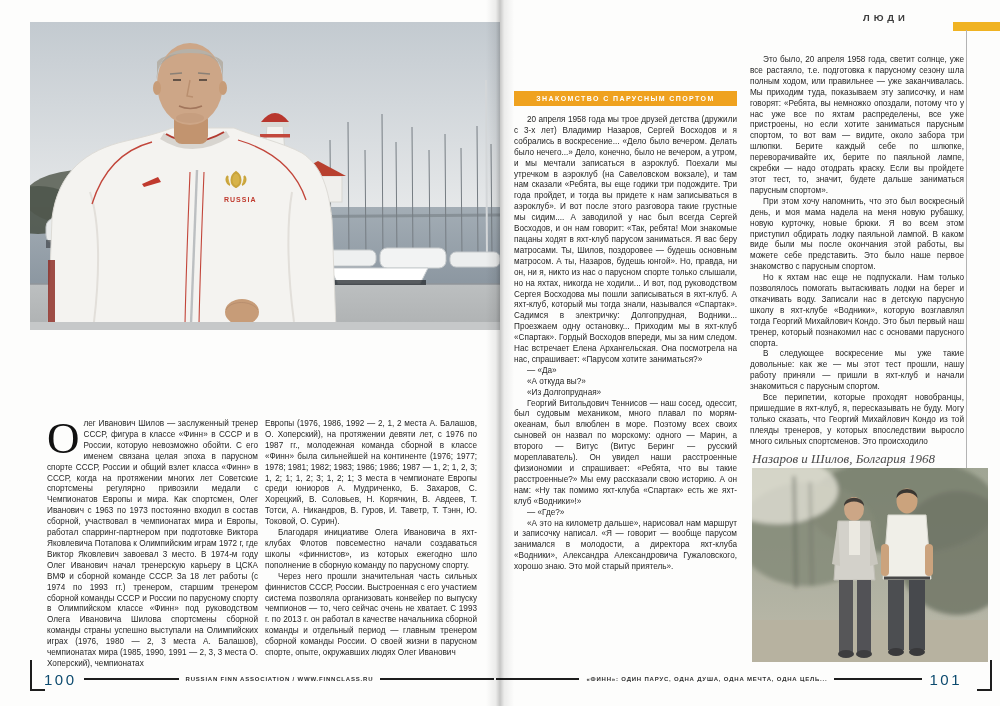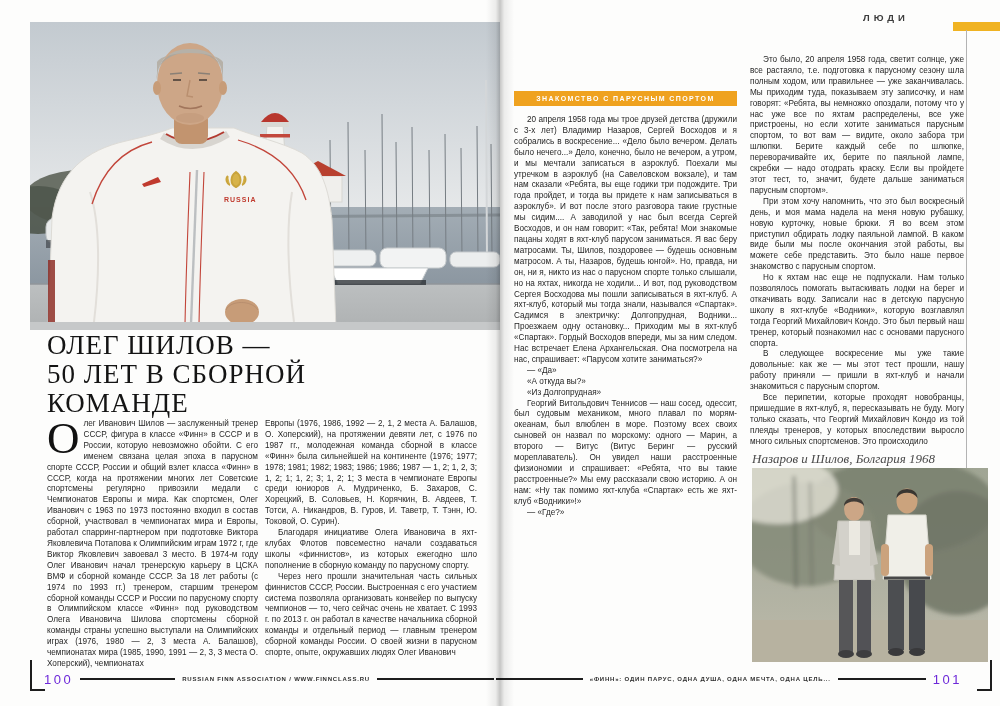--- a/index.html
+++ b/index.html
@@ -35,21 +35,21 @@
   #r-col2{left:750px;top:55px;width:214px;height:394px;}
   #photo-caption{position:absolute;left:752px;top:451px;width:214px;
     font-family:"Liberation Serif",serif;font-style:italic;font-size:13px;color:#4a4a4a;}
   #right-rule{position:absolute;left:966px;top:30px;width:1px;height:438px;background:#b3b3b3;}
   #yellow-tab{position:absolute;left:953px;top:22px;width:47px;height:9px;
     background:var(--accent_yellow,#F0B322);}
   
   .footer{position:absolute;top:670px;height:18px;display:flex;align-items:center;gap:7px;}
   #footer-left{left:44px;width:450px;}
   #footer-right{left:496px;width:466px;}
-  .pagenum{font-size:13px;letter-spacing:2.5px;color:#6d28d9;text-align:center;}
+  .pagenum{font-size:15px;letter-spacing:2.5px;color:#0c4a6e;text-align:center;}
   .rule{height:2px;background:var(--rule_dark,#1d1d1d);}
   .rule.grow{flex:1;}
   .rule.fix95{flex:0 0 95px;}
   .rule.fix88{flex:0 0 88px;}
   .footer-label{font-size:6px;font-weight:700;letter-spacing:.8px;color:#2e2e2e;white-space:nowrap;}
   #corner-bl{position:absolute;left:30px;top:660px;width:13px;height:29px;
     border-left:2px solid #1d1d1d;border-bottom:2px solid #1d1d1d;}
   #corner-br{position:absolute;left:977px;top:660px;width:13px;height:29px;
     border-right:2px solid #1d1d1d;border-bottom:2px solid #1d1d1d;}
 </style>
@@ -158,25 +158,20 @@
         <path d="M206 150 c-6 4 -6 12 0 15 c6 -3 6 -11 0 -15 z m-8 4 c-3 3 -1 8 2 9 m14 -9 c3 3 1 8 -2 9" stroke="#c9a43c" stroke-width="2" fill="#d7b34a"></path>
         <text x="194" y="180" font-size="7" font-weight="bold" fill="#c03a2e" letter-spacing="1">RUSSIA</text>
 
         <ellipse cx="212" cy="290" rx="17" ry="13" fill="#c79c78"></ellipse>
         <path d="M196 288 C200 278 222 278 228 288" stroke="#b98f6f" stroke-width="1" fill="none"></path>
       </g>
       <rect y="300" width="470" height="8" fill="#c6c8c9"></rect>
     </svg>
   </div>
 
-  <div id="title">
-    <div>ОЛЕГ ШИЛОВ —</div>
-    <div>50 ЛЕТ В СБОРНОЙ</div>
-    <div>КОМАНДЕ</div>
-  </div>
 
   <div class="col" id="l-col1">
     <p class="noindent"><span class="dropcap">О</span><span>лег Иванович Шилов — заслуженный тренер СССР, фигура в классе «Финн» в СССР и в России, которую невозможно обойти. С его именем связана целая эпоха в парусном спорте СССР, России и общий взлет класса «Финн» в СССР, когда на протяжении многих лет Советские спортсмены регулярно привозили медали с Чемпионатов Европы и мира. Как спортсмен, Олег Иванович с 1963 по 1973 постоянно входил в состав сборной, участвовал в чемпионатах мира и Европы, работал спарринг-партнером при подготовке Виктора Яковлевича Потапова к Олимпийским играм 1972 г, где Виктор Яковлевич завоевал 3 место. В 1974-м году Олег Иванович начал тренерскую карьеру в ЦСКА ВМФ и сборной команде СССР. За 18 лет работы (с 1974 по 1993 гг.) тренером, старшим тренером сборной команды СССР и России по парусному спорту в Олимпийском классе «Финн» под руководством Олега Ивановича Шилова спортсмены сборной команды страны успешно выступали на Олимпийских играх (1976, 1980 — 2, 3 места А. Балашов), чемпионатах мира (1985, 1990, 1991 — 2, 3, 3 места О. Хоперский), чемпионатах</span></p>
   </div>
   <div class="col" id="l-col2">
       <p>Европы (1976, 1986, 1992 — 2, 1, 2 места А. Балашов, О. Хоперский), на протяжении девяти лет, с 1976 по 1987 гг., молодежная команда сборной в классе «Финн» была сильнейшей на континенте (1976; 1977; 1978; 1981; 1982; 1983; 1986; 1986; 1987 — 1, 2; 1, 2, 3; 1, 2; 1; 1, 2; 3; 1, 2; 1; 3 места в чемпионате Европы среди юниоров А. Мудриченко, Б. Захаров, С. Хорецкий, В. Соловьев, Н. Корячкин, В. Авдеев, Т. Тотси, А. Никандров, В. Гуров, И. Таветр, Т. Тэнн, Ю. Токовой, О. Сурин).</p>
       <p>Благодаря инициативе Олега Ивановича в яхт-клубах Флотов повсеместно начали создаваться школы «финнистов», из которых ежегодно шло пополнение в сборную команду по парусному спорту.</p>
       <p>Через него прошли значительная часть сильных финнистов СССР, России. Выстроенная с его участием система позволяла организовать конвейер по выпуску чемпионов — то, чего сейчас очень не хватает. С 1993 г. по 2013 г. он работал в качестве начальника сборной команды и отдельный период — главным тренером сборной команды России. О своей жизни в парусном спорте, опыте, окружавших людях Олег Иванович</p>
     </div>
 
@@ -195,20 +190,21 @@
 
   <div id="section-bar">ЗНАКОМСТВО С ПАРУСНЫМ СПОРТОМ</div>
 
   <div class="col" id="r-col1">
       <p>20 апреля 1958 года мы трое друзей детства (дружили с 3-х лет) Владимир Назаров, Сергей Восходов и я собрались в воскресение... «Дело было вечером. Делать было нечего...» Дело, конечно, было не вечером, а утром, и мы мечтали записаться в аэроклуб. Поехали мы утречком в аэроклуб (на Савеловском вокзале), и там нам сказали «Ребята, вы еще годики три подождите. Три года пройдет, и тогда вы придете к нам записываться в аэроклуб». И вот после этого разговора такие грустные мы сидим.... А заводилой у нас был всегда Сергей Восходов, и он нам говорит: «Так, ребята! Мои знакомые пацаны ходят в яхт-клуб парусом заниматься. Я вас беру матросами. Ты, Шилов, поздоровее — будешь основным матросом. А ты, Назаров, будешь юнгой». Но, правда, ни он, ни я, никто из нас о парусном спорте только слышали, но на яхтах, никогда не ходили... И вот, под руководством Сергея Восходова мы пошли записываться в яхт-клуб. А яхт-клуб, который мы тогда знали, назывался «Спартак». Садимся в электричку: Долгопрудная, Водники... Проезжаем одну остановку... Приходим мы в яхт-клуб «Спартак». Гордый Восходов впереди, мы за ним следом. Нас встречает Елена Архангельская. Она посмотрела на нас, спрашивает: «Парусом хотите заниматься?»</p>
       <p>— «Да»</p>
       <p>«А откуда вы?»</p>
       <p>«Из Долгопрудная»</p>
       <p>Георгий Витольдович Теннисов — наш сосед, одессит, был судовым механиком, много плавал по морям-океанам, был влюблен в море. Поэтому всех своих сыновей он назвал по морскому: одного — Марин, а второго — Витус (Витус Беринг — русский мореплаватель). Он увидел наши расстроенные физиономии и спрашивает: «Ребята, что вы такие расстроенные?» Мы ему рассказали свою историю. А он нам: «Ну так помимо яхт-клуба «Спартак» есть же яхт-клуб «Водники»!»</p>
       <p>— «Где?»</p>
+      <p>«А это на километр дальше», нарисовал нам маршрут и записочку написал. «Я — говорит — вообще парусом занимался в молодости, а директора яхт-клуба «Водники», Александра Александровича Гужаловского, хорошо знаю. Это мой старый приятель».</p>
     </div>
   <div class="col" id="r-col2">
       <p>Это было, 20 апреля 1958 года, светит солнце, уже все растаяло, т.е. подготовка к парусному сезону шла полным ходом, или правильнее — уже заканчивалась. Мы приходим туда, показываем эту записочку, и нам говорят: «Ребята, вы немножко опоздали, потому что у нас уже все по яхтам распределены, все уже пристроены, но если хотите заниматься парусным спортом, то вот вам — видите, около забора три шлюпки. Берите каждый себе по шлюпке, переворачивайте их, берите по паяльной лампе, скребки — надо отодрать краску. Если вы пройдете этот тест, то, значит, будете дальше заниматься парусным спортом».</p>
       <p>При этом хочу напомнить, что это был воскресный день, и моя мама надела на меня новую рубашку, новую курточку, новые брюки. Я во всем этом приступил обдирать лодку паяльной лампой. В каком виде были мы после окончания этой работы, вы можете себе представить. Это было наше первое знакомство с парусным спортом.</p>
       <p>Но к яхтам нас еще не подпускали. Нам только позволялось помогать вытаскивать лодки на берег и откачивать воду. Записали нас в детскую парусную школу в яхт-клубе «Водники», которую возглавлял тогда Георгий Михайлович Кондо. Это был первый наш тренер, который познакомил нас с основами парусного спорта.</p>
       <p>В следующее воскресение мы уже такие довольные: как же — мы этот тест прошли, нашу работу приняли — пришли в яхт-клуб и начали знакомиться с парусным спортом.</p>
       <p>Все перипетии, которые проходят новобранцы, пришедшие в яхт-клуб, я, пересказывать не буду. Могу только сказать, что Георгий Михайлович Кондо из той плеяды тренеров, у которых впоследствии выросло много сильных спортсменов. Это происходило</p>
     </div>
 
   <div id="photo-caption">Назаров и Шилов, Болгария 1968</div>

